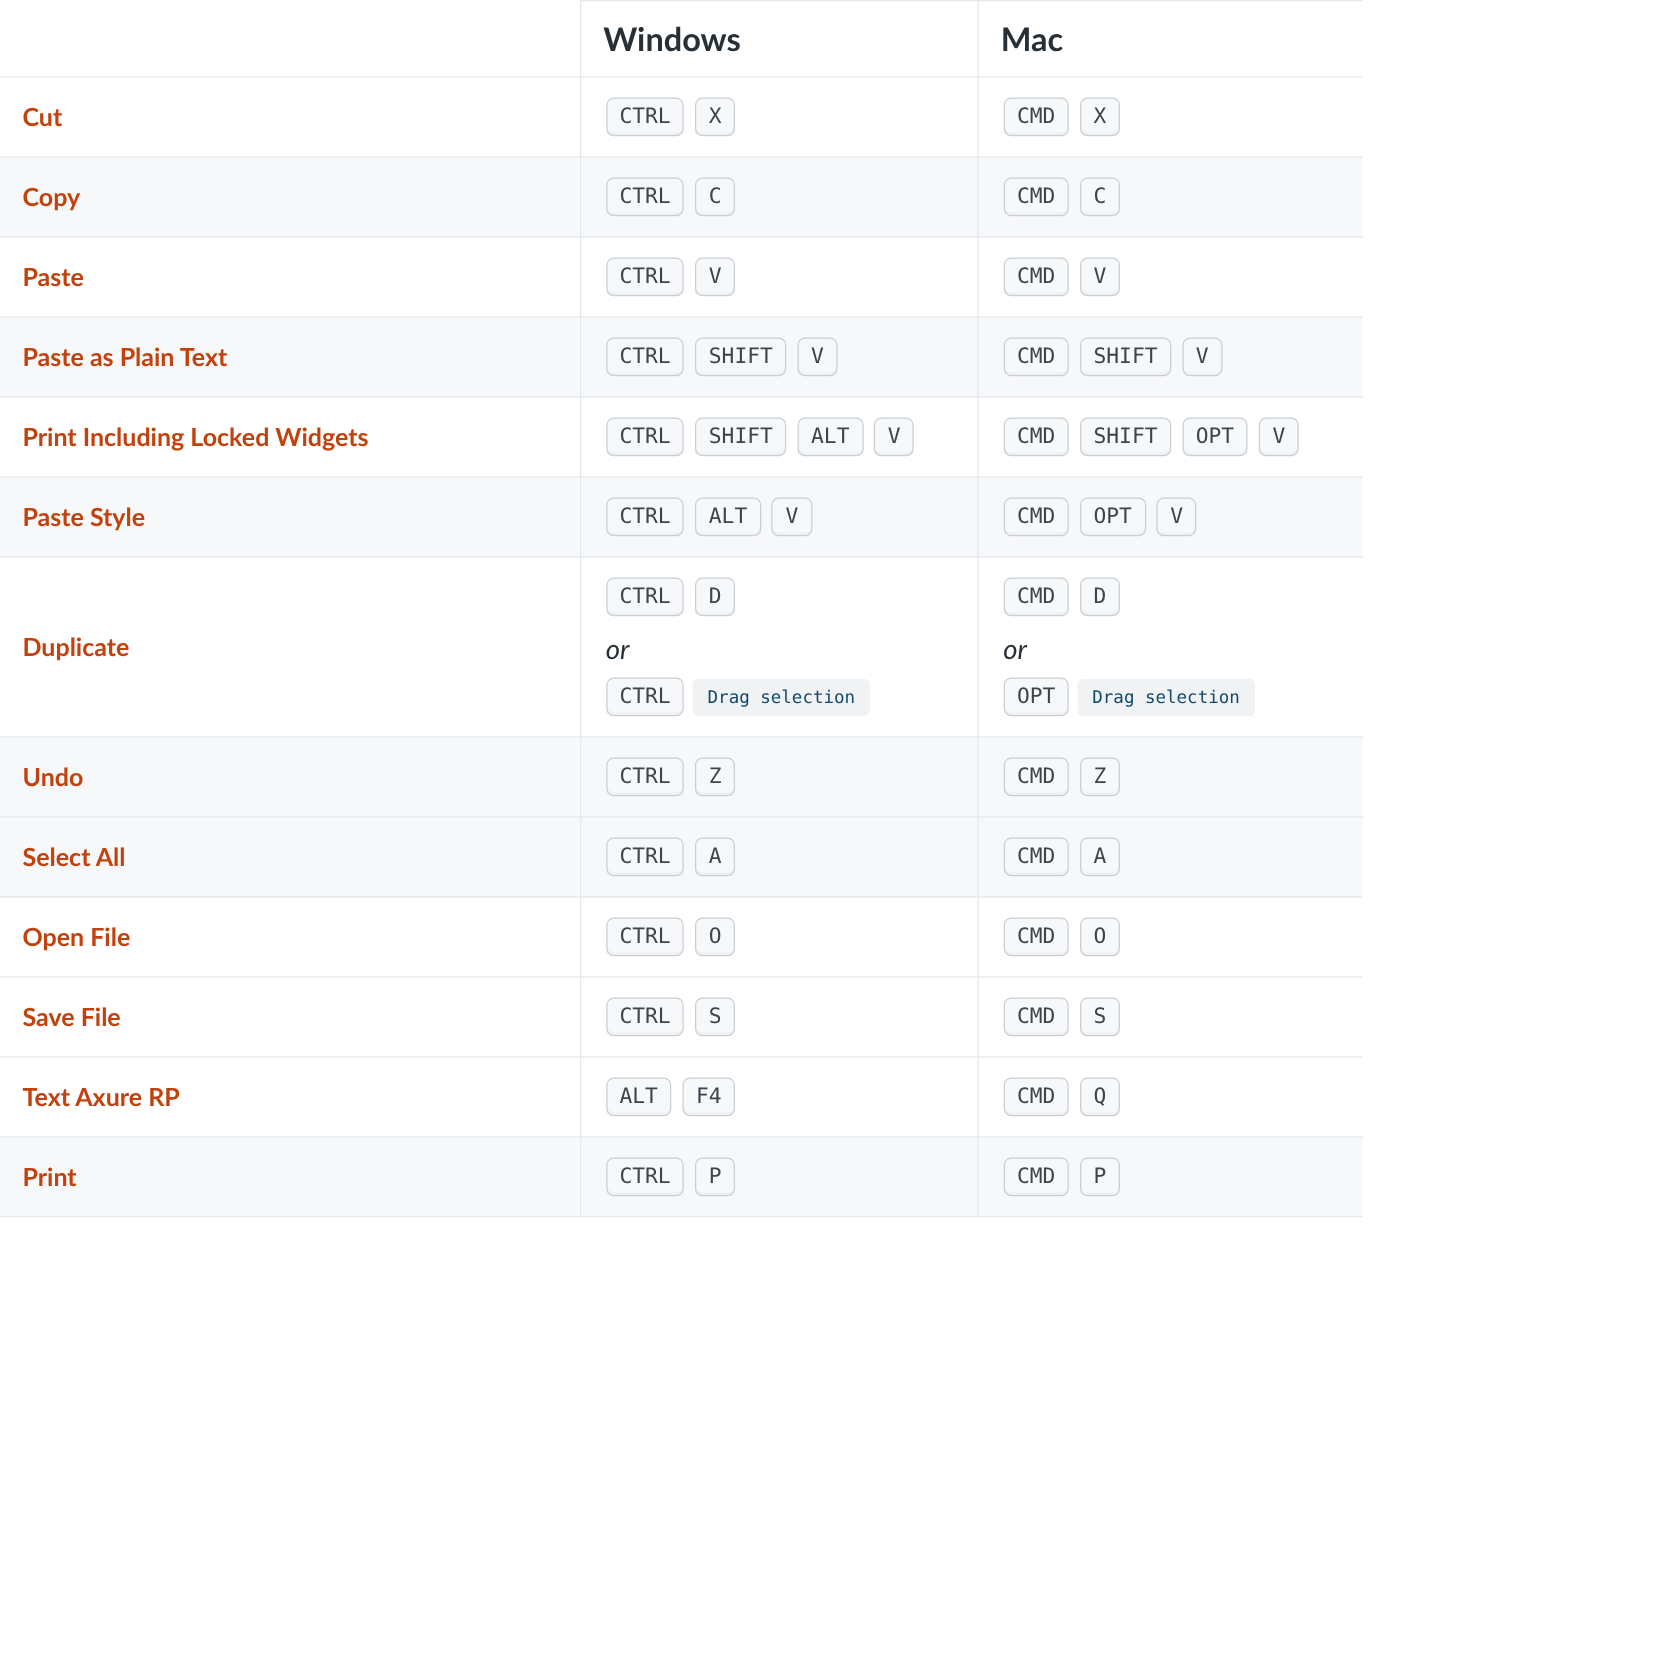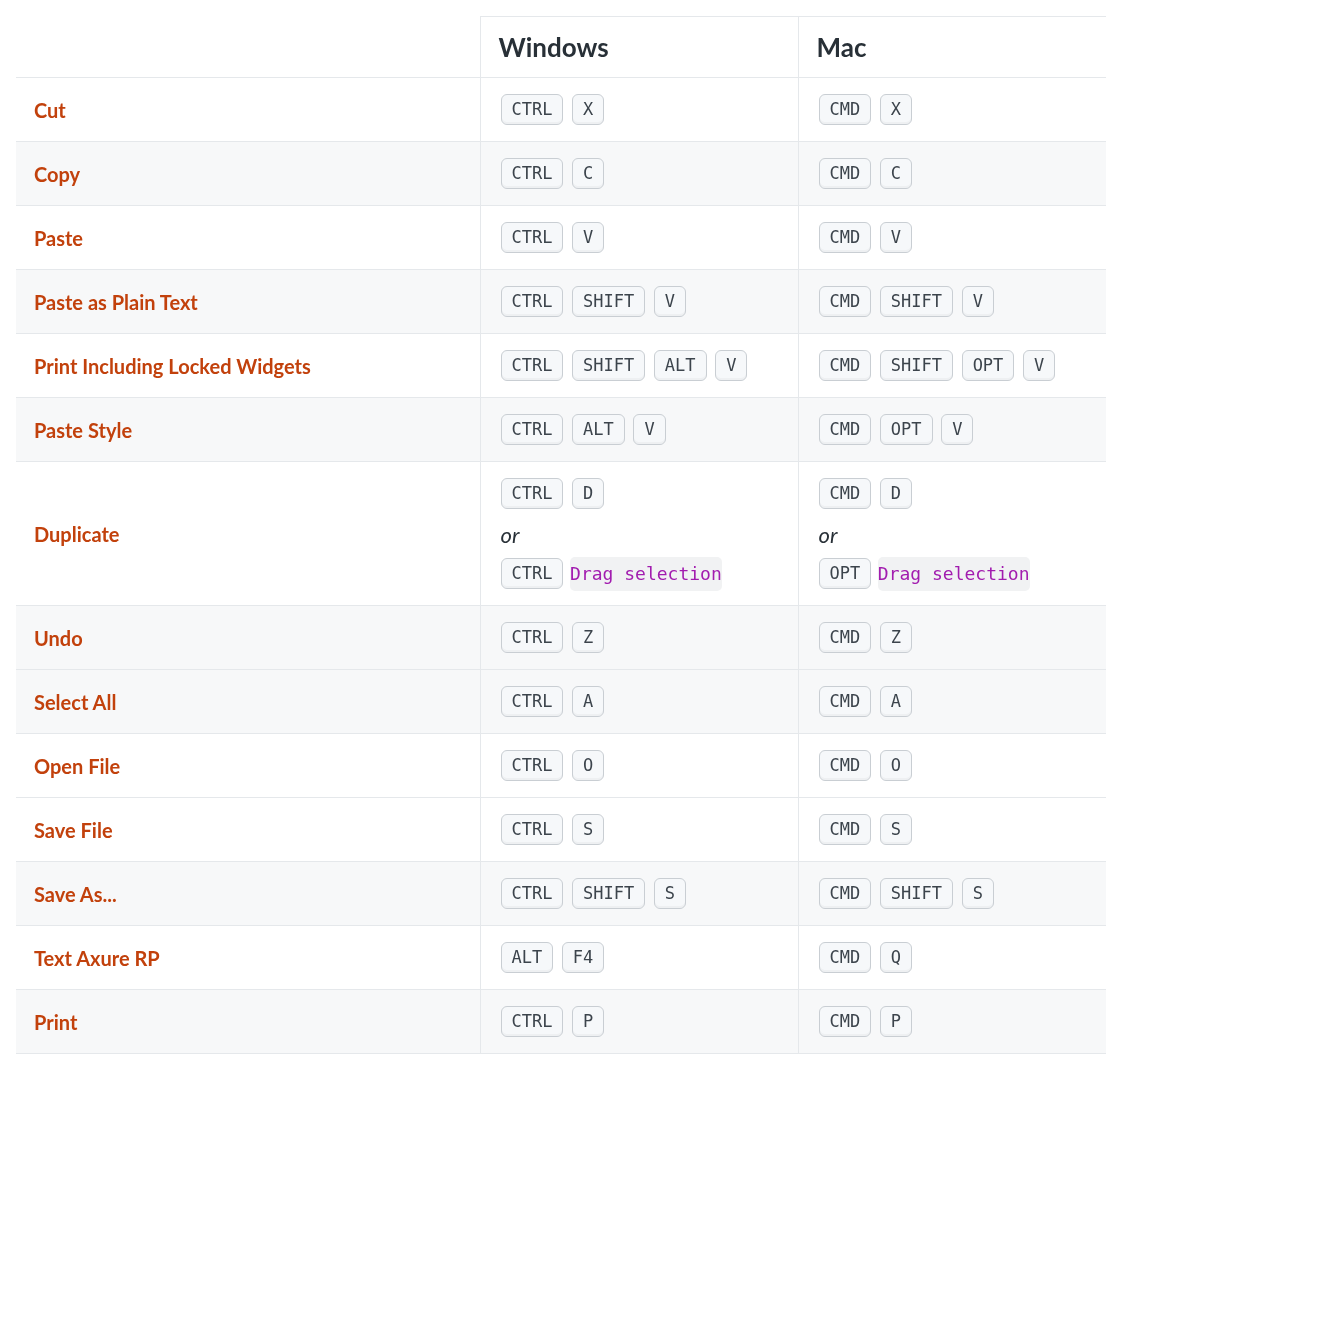--- a/index.html
+++ b/index.html
@@ -5,21 +5,21 @@
   html, body {
     margin: 0;
     padding: 0;
     background: #ffffff;
     font-family: "Lato", "Helvetica Neue", Helvetica, Arial, sans-serif;
     color: #283037;
     font-size: 18px;
   }
   .table-wrap {
     width: 1090px;
-    margin: 16px;
+    margin: 0;
     border-collapse: collapse;
   }
   table {
     width: 100%;
     border-collapse: collapse;
     table-layout: fixed;
   }
   col.action { width: 464px; }
   col.win    { width: 318px; }
   col.mac    { width: 308px; }
@@ -58,26 +58,26 @@
     border: 1px solid #c9ced3;
     border-radius: 6px;
     background: #f6f8fa;
     color: #3c444c;
     box-shadow: inset 0 -2px 0 rgba(0,0,0,0.03);
     vertical-align: middle;
   }
   code.hint {
     display: inline-block;
     font-family: ui-monospace, SFMono-Regular, Menlo, Consolas, monospace;
-    font-size: 18px;
+    font-size: 14px;
     line-height: 1;
-    padding: 8px 0;
+    padding: 8px 12px;
     border-radius: 5px;
     background: #f1f2f3;
-    color: #a21caf;
+    color: #0c4a6e;
     vertical-align: middle;
   }
   .or-word {
     font-family: "Lato", "Helvetica Neue", Helvetica, Arial, sans-serif;
     font-size: 22px;
     color: #283037;
     margin: 10px 0 8px 2px;
     font-style: italic;
   }
   .combo-line { white-space: nowrap; }
@@ -149,25 +149,20 @@
         <tr>
           <td class="action-cell">Open File</td>
           <td><span class="combo-line"><kbd class="key">CTRL</kbd> <kbd class="key">O</kbd> </span></td>
           <td><span class="combo-line"><kbd class="key">CMD</kbd> <kbd class="key">O</kbd> </span></td>
         </tr>
         <tr>
           <td class="action-cell">Save File</td>
           <td><span class="combo-line"><kbd class="key">CTRL</kbd> <kbd class="key">S</kbd> </span></td>
           <td><span class="combo-line"><kbd class="key">CMD</kbd> <kbd class="key">S</kbd> </span></td>
         </tr>
-        <tr class="stripe">
-          <td class="action-cell">Save As...</td>
-          <td><span class="combo-line"><kbd class="key">CTRL</kbd> <kbd class="key">SHIFT</kbd> <kbd class="key">S</kbd> </span></td>
-          <td><span class="combo-line"><kbd class="key">CMD</kbd> <kbd class="key">SHIFT</kbd> <kbd class="key">S</kbd> </span></td>
-        </tr>
         <tr>
           <td class="action-cell">Text Axure RP</td>
           <td><span class="combo-line"><kbd class="key">ALT</kbd> <kbd class="key">F4</kbd> </span></td>
           <td><span class="combo-line"><kbd class="key">CMD</kbd> <kbd class="key">Q</kbd> </span></td>
         </tr>
         <tr class="stripe">
           <td class="action-cell">Print</td>
           <td><span class="combo-line"><kbd class="key">CTRL</kbd> <kbd class="key">P</kbd> </span></td>
           <td><span class="combo-line"><kbd class="key">CMD</kbd> <kbd class="key">P</kbd> </span></td>
         </tr>

